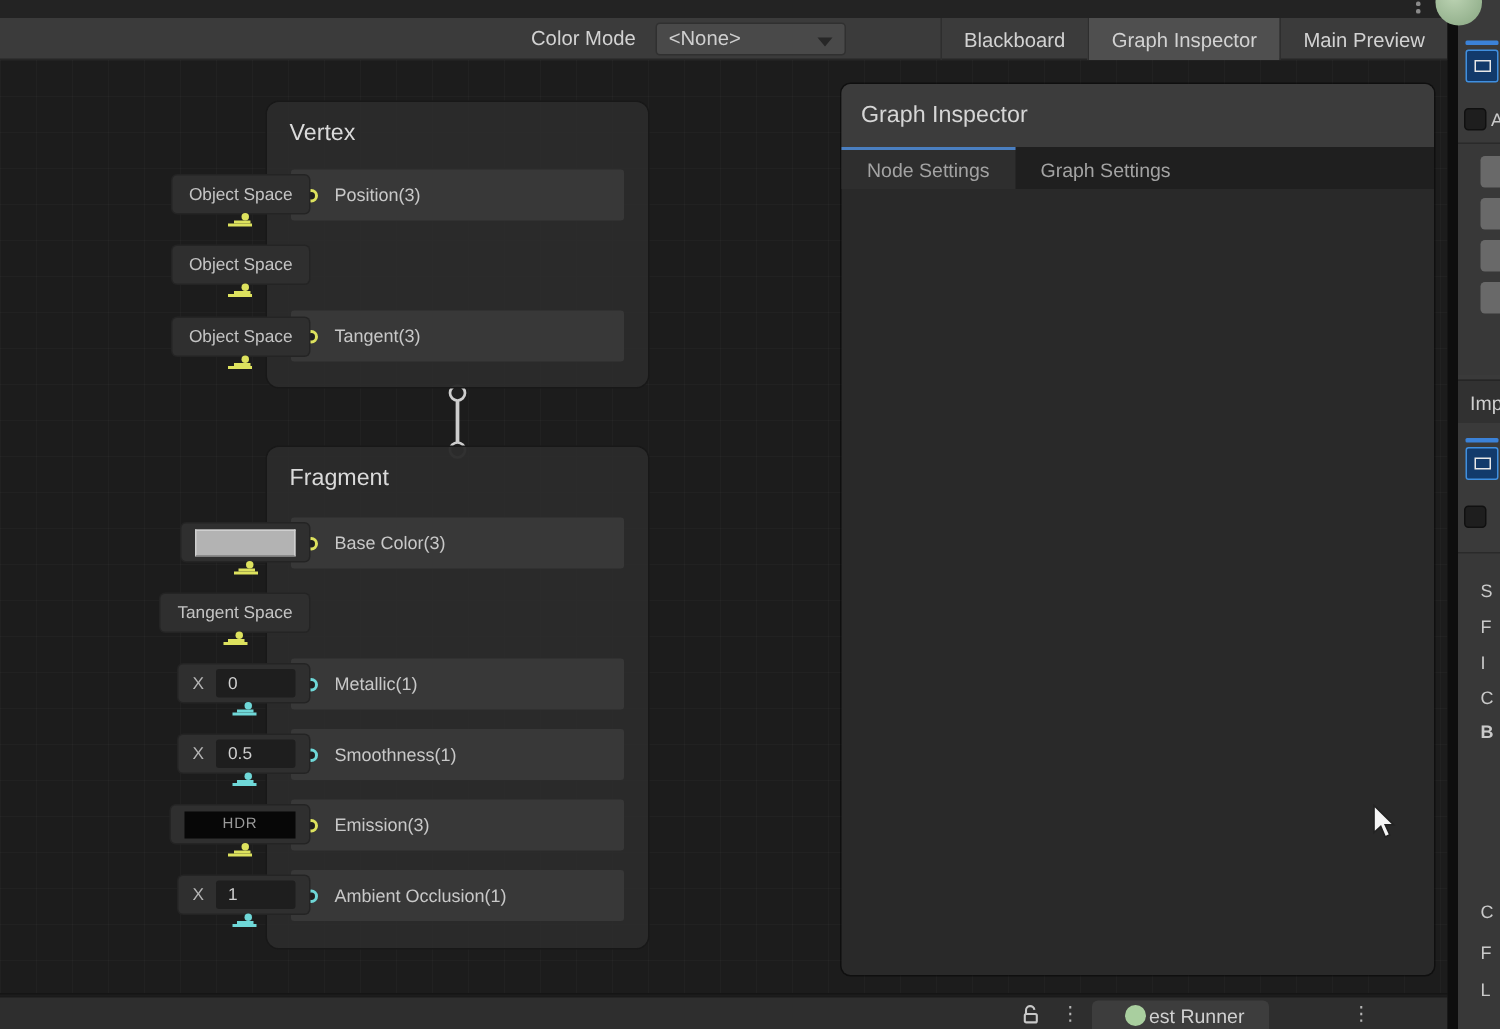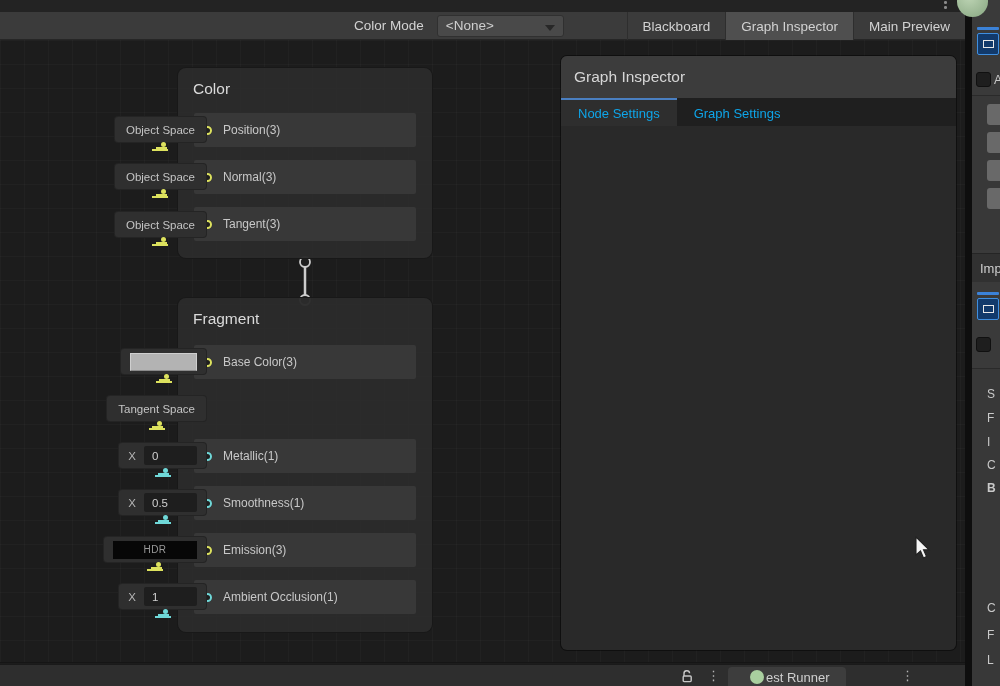--- a/index.html
+++ b/index.html
@@ -58,42 +58,42 @@
   .port.c { border:2.5px solid #6fd8d8; }
   .row-label { margin-left:11px; font-size:12px; color:#c8c8c8; white-space:nowrap; }
   
   .input-widget { position:absolute; right:759px; display:flex; align-items:center; z-index:4;flex-direction:column; }
   .chip {
     height:25px; background:#2f2f2f; border-radius:3px; box-shadow:0 0 0 1px #242424;
     display:flex; align-items:center; padding:0 11px; font-size:11.5px; color:#c4c4c4; white-space:nowrap;
   }
   .chip.boxed { padding:0 9px; }
   .swatch { width:67px; height:18px; background:#b3b3b3; border:1px solid #cfcfcf; border-bottom-color:#8a8a8a; }
-  .hdr-box { width:84px; height:18px; background:#070707; display:flex; align-items:center; justify-content:center;
+  .hdr-box { width:74px; height:18px; background:#070707; display:flex; align-items:center; justify-content:center;
              font-size:10px; color:#9a9a9a; letter-spacing:0.5px; }
   .x-label { font-size:11.5px; color:#b5b5b5; margin-right:8px; }
   .val-box { width:53px; height:19px; background:#1e1e1e; border-radius:2px; display:flex; align-items:center;
              padding-left:8px; font-size:11.5px; color:#d0d0d0; }
   .conn-dot { width:5px; height:5px; border-radius:50%; margin-left:6px; flex:0 0 auto; }
   .conn-dash { width:11px; border-top:2px dashed; margin-left:2px; flex:0 0 auto; }
   .conn-line { width:16px; height:2px; flex:0 0 auto; }
   .y .conn-dot, .conn-dot.y { background:#dde25e; }
   .conn-dash.y { border-color:#dde25e; } .conn-line.y { background:#dde25e; }
   .conn-dot.c { background:#6fd8d8; } .conn-dash.c { border-color:#6fd8d8; } .conn-line.c { background:#6fd8d8; }
   
   .inspector {
     position:absolute; left:561px; top:16px; width:395px; height:594px;
     background:#292929; border-radius:6px; box-shadow:0 0 0 1px rgba(0,0,0,0.45); z-index:3;
   }
   .insp-header {
     height:42px; background:#3c3c3c; border-radius:6px 6px 0 0;
     display:flex; align-items:center; padding-left:13px; font-size:15.5px; color:#d6d6d6;
   }
   .insp-tabs { height:28px; background:#1f1f1f; display:flex; }
-  .tab { height:28px; display:flex; align-items:center; padding:0 17px; font-size:13px; color:#0ea5e9; border-top:2px solid transparent; }
+  .tab { height:28px; display:flex; align-items:center; padding:0 17px; font-size:13px; color:#a3a3a3; border-top:2px solid transparent; }
   .tab.active { background:#2e2e2e; border-top-color:#4a7fc1; }
   
   .stem { position:absolute; left:296px; top:214px; z-index:1; }
   
   .divider-v { position:absolute; left:965px; top:0; width:7px; height:686px; background:#0e0e0e; z-index:7; }
   .right-panel { position:absolute; left:972px; top:0; width:28px; height:686px; background:#3a3a3a; overflow:hidden; z-index:7; }
   .rp-sec1 { position:absolute; left:0; top:95px; width:28px; height:155px; background:#383838; border-top:1px solid #2a2a2a; }
   .rp-stub { position:absolute; left:15px; width:18px; height:21px; background:#696969; border-radius:3px; }
   .rp-header { position:absolute; left:0; top:253px; width:28px; height:29px; background:#313131; border-top:1px solid #252525;
                display:flex; align-items:center; padding-left:8px; font-size:13px; color:#cfcfcf; }
@@ -149,28 +149,24 @@
         </div>
       <div class="tb-btn">
           <span>Main Preview</span>
         </div>
     </div>
   </div>
 
   <div class="graph">
 
     <div class="node" style="left:178px; top:28px; width:254px; height:190px;">
-      <div class="node-title">Color</div>
+      <div class="node-title">Vertex</div>
       <div class="node-row" style="top:45px">
         <span class="port y"></span>
         <span class="row-label">Position(3)</span>
-      </div>
-      <div class="node-row" style="top:92px">
-        <span class="port y"></span>
-        <span class="row-label">Normal(3)</span>
       </div>
       <div class="node-row" style="top:139px">
         <span class="port y"></span>
         <span class="row-label">Tangent(3)</span>
       </div>
     </div>
 
     <svg class="stem" width="18" height="52">
       <line x1="9" y1="12" x2="9" y2="42" stroke="#cdcdcd" stroke-width="2.5"></line>
       <circle cx="9" cy="8" r="5" fill="#1e1e1e" stroke="#cdcdcd" stroke-width="1.8"></circle>

